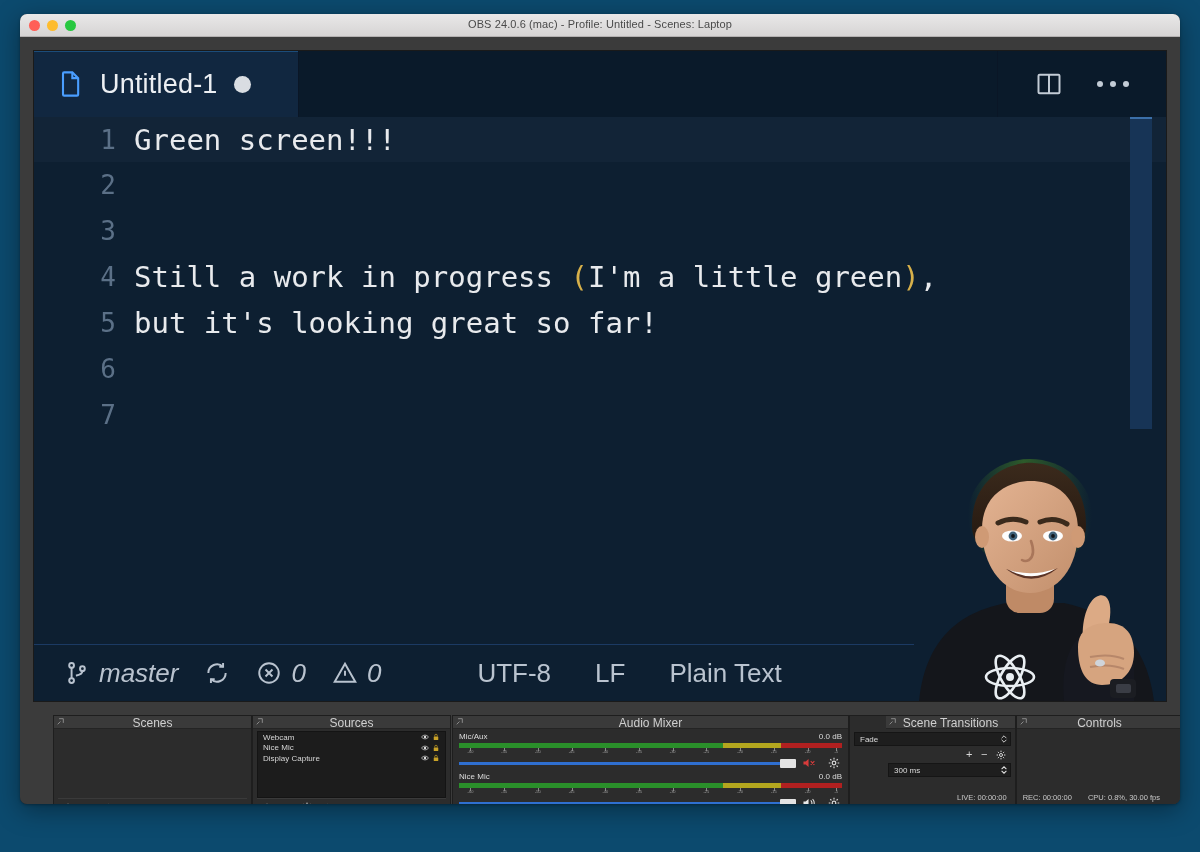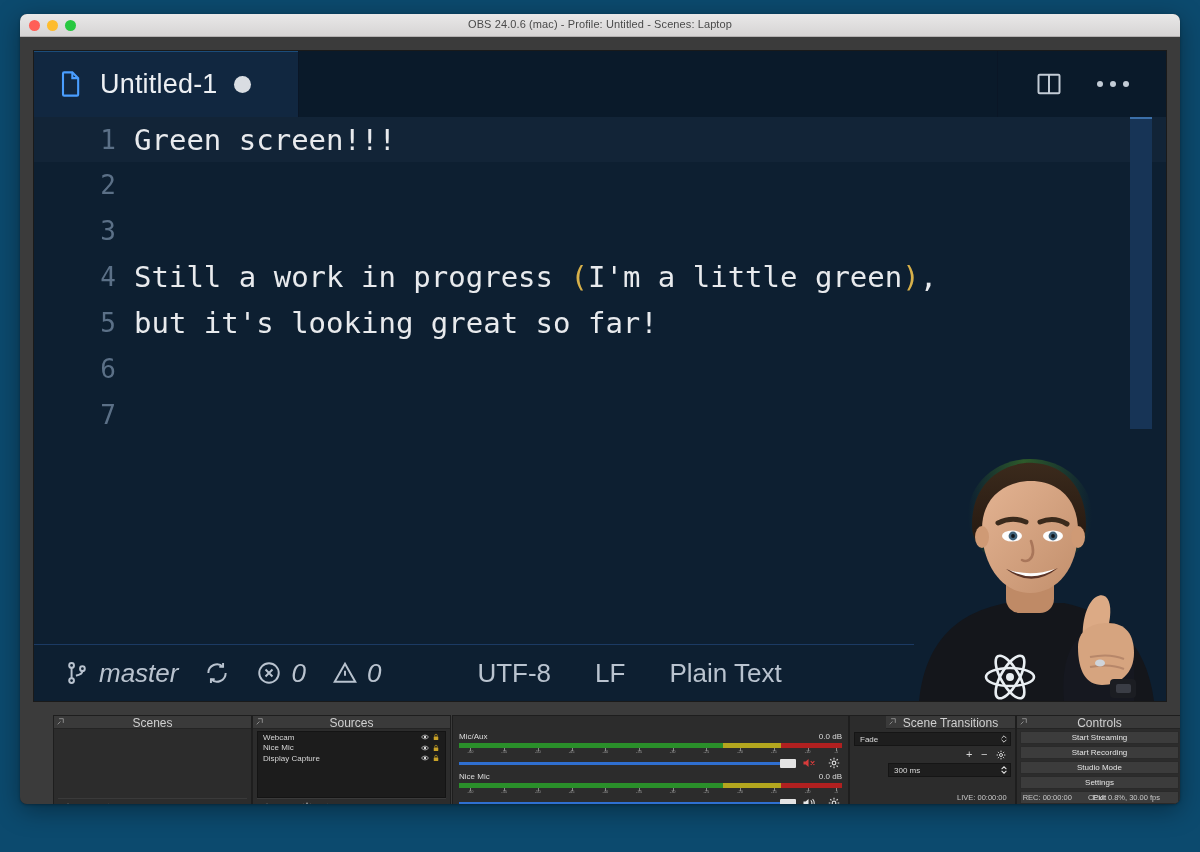--- a/index.html
+++ b/index.html
@@ -410,20 +410,26 @@
             <span class="tbtn">
               <svg viewBox="0 0 12 12" width="11" height="11">
                   <path d="M2 4 L6 8 L10 4" stroke="#d8d8d8" stroke-width="1.4" fill="none"></path>
                 </svg>
             </span>
           </div>
         </div>
       </div>
 
       <div class="dock" style="left:432px;top:678px;width:397px;height:102px;">
+        <div class="dock-title">
+          <svg class="pin" viewBox="0 0 10 10">
+            <path d="M1 9 L5 5 M3 1 h6 v6" stroke="#b9b9b9" stroke-width="1.2" fill="none"></path>
+          </svg>
+          <span>Audio Mixer</span>
+        </div>
         <div class="dock-body">
 
           <div class="track" style="top:4px;">
             <div class="track-head">
               <span>Mic/Aux</span>
               <span>0.0 dB</span>
             </div>
             <div class="meter">
               <i class="g"></i>
                 <i class="y"></i>
@@ -560,27 +566,20 @@
         </div>
       </div>
 
       <div class="dock" style="left:996px;top:678px;width:167px;height:102px;">
         <div class="dock-title">
           <svg class="pin" viewBox="0 0 10 10">
             <path d="M1 9 L5 5 M3 1 h6 v6" stroke="#b9b9b9" stroke-width="1.2" fill="none"></path>
           </svg>
           <span>Controls</span>
         </div>
-        <div class="dock-body">
-          <div class="cbtn" style="top:3px;">Start Streaming</div>
-          <div class="cbtn" style="top:18px;">Start Recording</div>
-          <div class="cbtn" style="top:33px;">Studio Mode</div>
-          <div class="cbtn" style="top:48px;">Settings</div>
-          <div class="cbtn" style="top:63px;">Exit</div>
-        </div>
       </div>
 
       <div class="obs-status">
         <span>LIVE: 00:00:00</span>
         <span>REC: 00:00:00</span>
         <span>CPU: 0.8%, 30.00 fps</span>
       </div>
 
     </div>
   </div>

